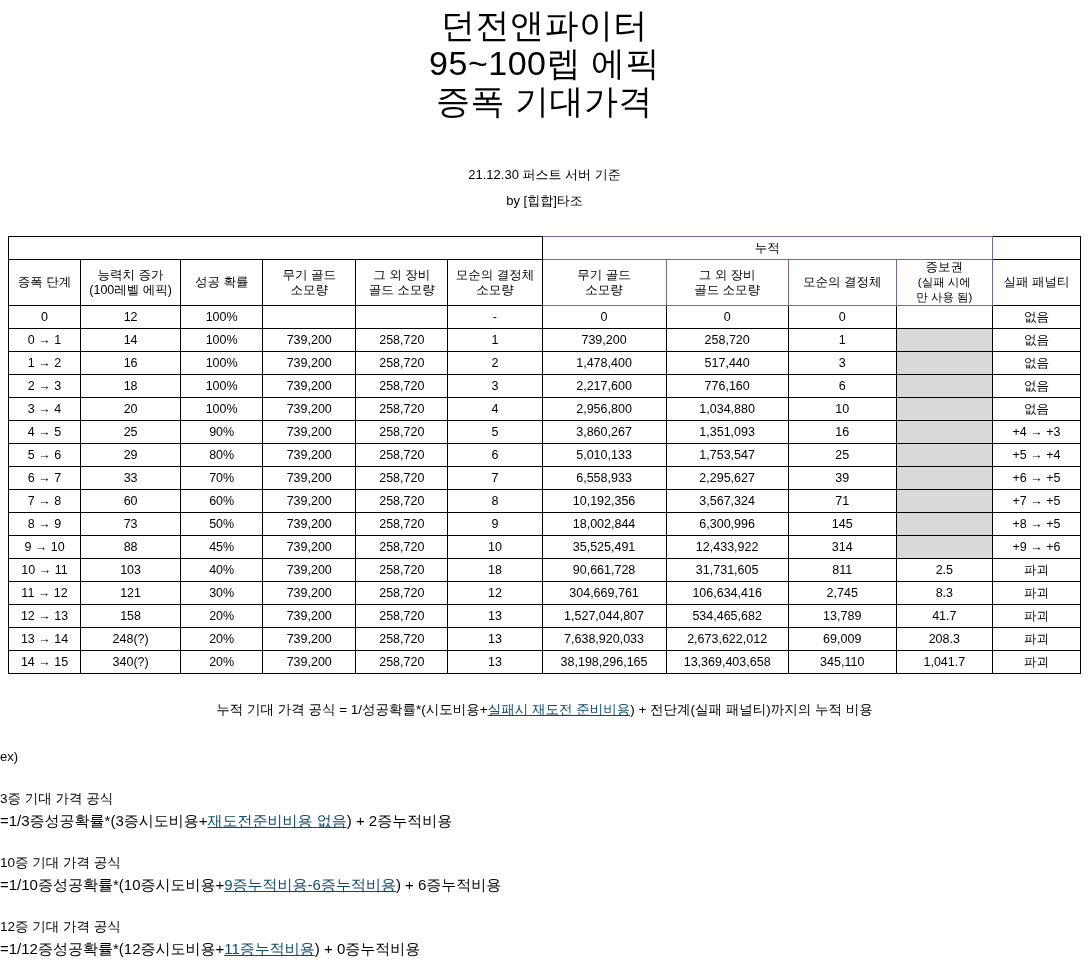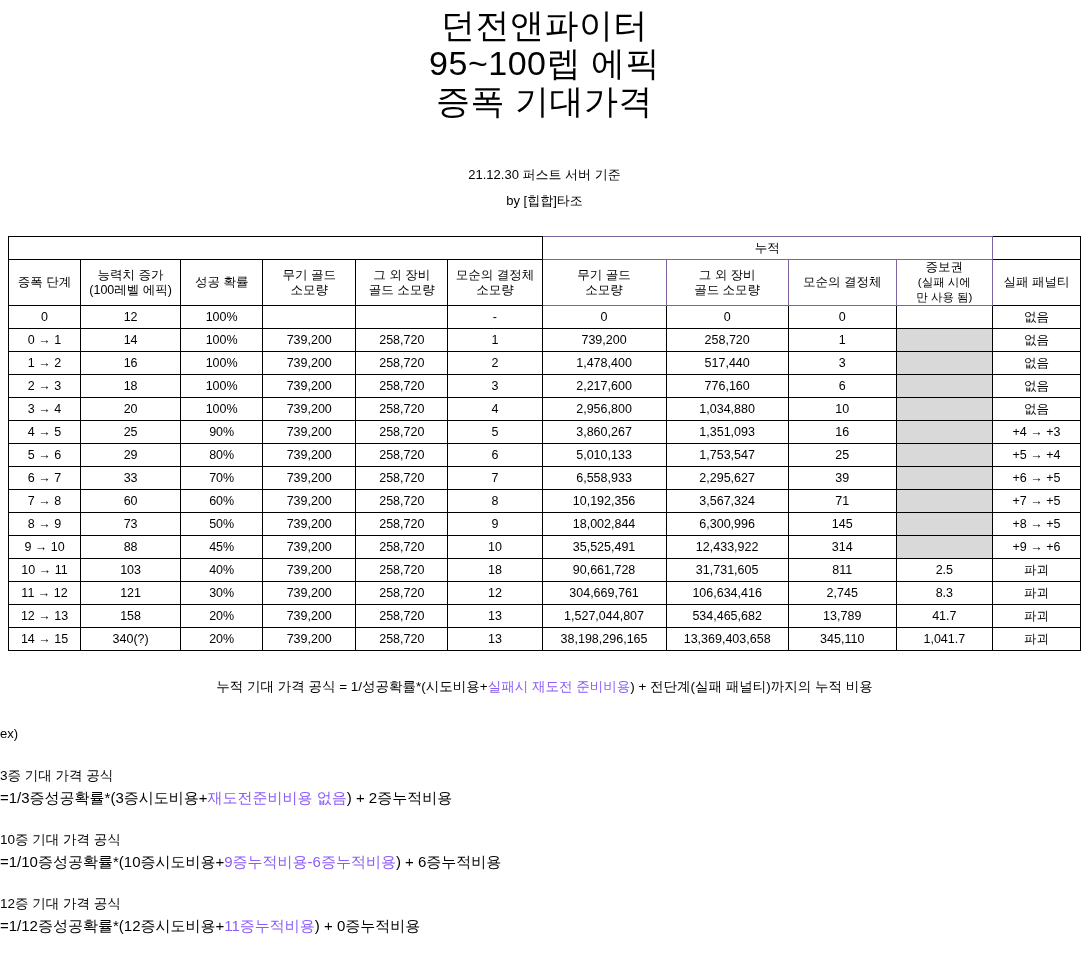--- a/index.html
+++ b/index.html
@@ -79,21 +79,21 @@
   .accent-bottom { border-bottom: 1px solid #8064a2; }
   .gray { background: #d9d9d9; }
   .formula-block {
     margin-top: 26px;
     text-align: center;
   }
   .formula-main {
     font-size: 13.5px;
     line-height: 20px;
   }
-  .red { color: #8b5cf6; }
+  .red { color: #0c4a6e; text-decoration: underline; }
   .ex-block {
     margin-top: 26px;
     text-align: left;
   }
   .ex-label {
     font-size: 13px;
     line-height: 22px;
   }
   .ex-group {
     margin-top: 14px;
@@ -365,20 +365,33 @@
         <td>739,200</td>
         <td>258,720</td>
         <td>13</td>
         <td class="accent-left">1,527,044,807</td>
         <td>534,465,682</td>
         <td>13,789</td>
         <td class="accent-right">41.7</td>
         <td>파괴</td>
       </tr>
       <tr>
+        <td>13 → 14</td>
+        <td>248(?)</td>
+        <td>20%</td>
+        <td>739,200</td>
+        <td>258,720</td>
+        <td>13</td>
+        <td class="accent-left">7,638,920,033</td>
+        <td>2,673,622,012</td>
+        <td>69,009</td>
+        <td class="accent-right">208.3</td>
+        <td>파괴</td>
+      </tr>
+      <tr>
         <td>14 → 15</td>
         <td>340(?)</td>
         <td>20%</td>
         <td>739,200</td>
         <td>258,720</td>
         <td>13</td>
         <td class="accent-left accent-bottom">38,198,296,165</td>
         <td class="accent-bottom">13,369,403,658</td>
         <td class="accent-bottom">345,110</td>
         <td class="accent-right accent-bottom">1,041.7</td>

